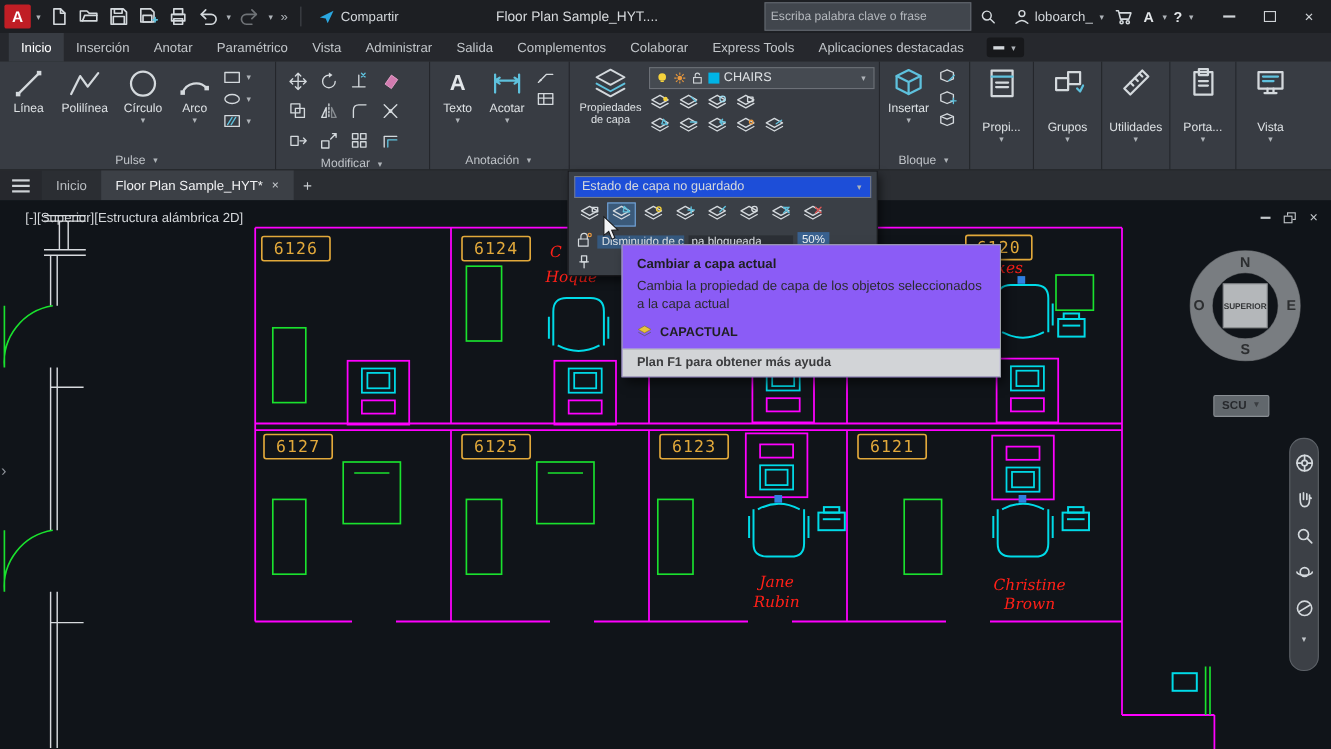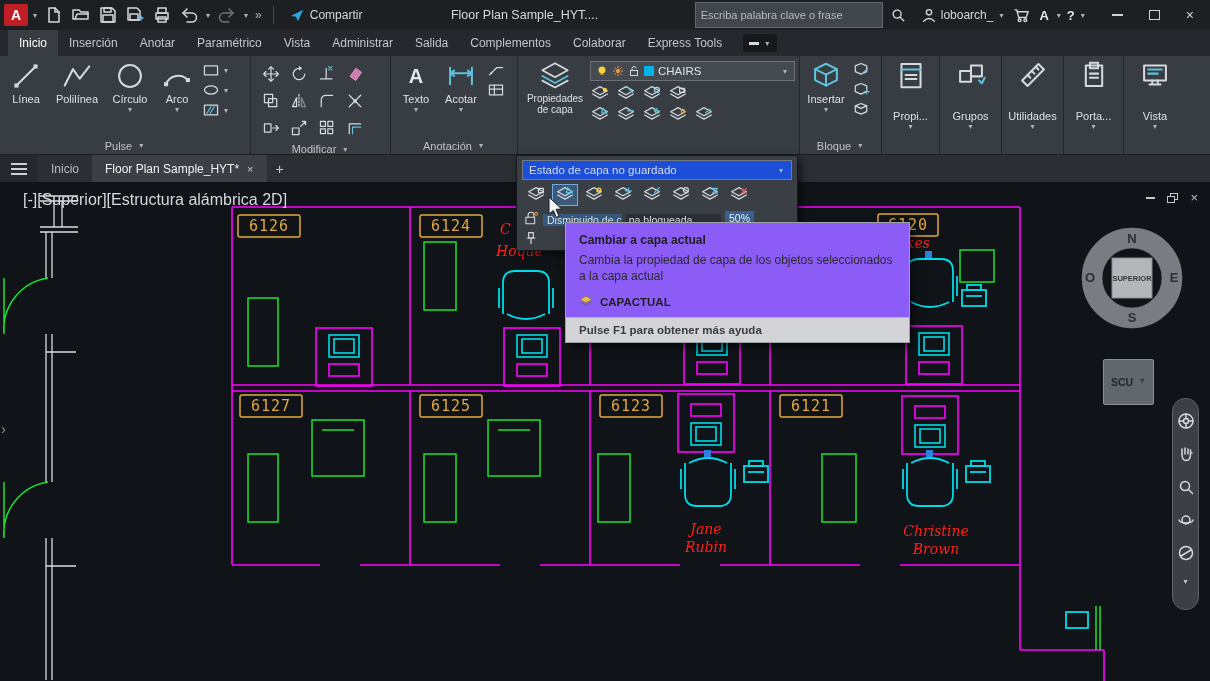--- a/index.html
+++ b/index.html
@@ -74,33 +74,33 @@
     display:flex; align-items:stretch; }
   .hamb { width:38px; display:flex; flex-direction:column; align-items:center; justify-content:center; background:#26282d; }
   .hbar { width:16px; height:2px; background:#cdd1d5; margin:1.5px 0; }
   .ftab { display:flex; align-items:center; gap:8px; padding:0 13px; color:#b9bdc1; font-size:12px; }
   .ftab.active { background:#3c4046; color:#f0f1f3; }
   .ftab .x { font-size:11px; color:#c7cbcf; }
   .plusbtn { display:flex; align-items:center; padding:0 9px; color:#c7cbcf; font-size:14px; }
 
   
   .canvas { position:absolute; top:182px; left:0; width:1210px; height:499px; background:#101419; overflow:hidden; }
-  .vplabel { position:absolute; left:8px; top:9px; color:#d5d8db; font-size:16px; z-index:5;padding-left:15px; }
+  .vplabel { position:absolute; left:8px; top:9px; color:#d5d8db; font-size:12px; z-index:5;padding-left:15px; }
   .vpbtns { position:absolute; right:12px; top:11px; display:flex; gap:12px; align-items:center; z-index:5; }
   .vpmin { width:9px; height:2px; background:#c3c7cb; }
   .vpres { position:relative; width:11px; height:10px; }
   .vpres i { position:absolute; border:1.2px solid #c3c7cb; width:8px; height:7px; display:block; }
   .vpres i:first-child { right:0; top:0; }
   .vpres i:last-child { left:0; bottom:0; background:#101419; }
   .vpclose { color:#c3c7cb; font-size:13px; line-height:10px; }
   .edgechev { position:absolute; left:1px; top:238px; color:#8e939a; font-size:15px; z-index:5; }
 
   .viewcube { position:absolute; left:1080px; top:44px; width:104px; height:104px; z-index:5; }
   .scu { position:absolute; left:1103px; top:177px; display:flex; align-items:flex-start; gap:5px;
-    background:rgba(112,117,123,.85); border:1px solid #8a8f94; border-radius:2px; padding:16px 7px;
+    background:rgba(112,117,123,.85); border:1px solid #8a8f94; border-radius:2px; padding:3px 7px;
     color:#26282c; font-size:10.5px; font-weight:bold; z-index:5; }
   .scu .dd { color:#3a3d41; }
   .navbar { position:absolute; left:1172px; top:216px; width:27px; height:212px;
     background:rgba(64,68,74,.92); border:1px solid #5c6167; border-radius:13px;
     display:flex; flex-direction:column; align-items:center; gap:15px; padding-top:13px; z-index:5; }
   .navbar .dd { font-size:8px; color:#c3c7cb; }
 
   svg.plan text { font-family:"DejaVu Sans Mono",monospace; }
   svg.plan .rn { font-size:15px; fill:#e2a93b; text-anchor:middle; letter-spacing:1px; }
   svg.plan .nm { font-family:"DejaVu Serif",serif; font-style:italic; font-size:14px; fill:#ff2018; }
@@ -241,20 +241,21 @@
     <div class="rtab active">Inicio</div>
     <div class="rtab">Inserción</div>
     <div class="rtab">Anotar</div>
     <div class="rtab">Paramétrico</div>
     <div class="rtab">Vista</div>
     <div class="rtab">Administrar</div>
     <div class="rtab">Salida</div>
     <div class="rtab">Complementos</div>
     <div class="rtab">Colaborar</div>
     <div class="rtab">Express Tools</div>
+    <div class="rtab">Aplicaciones destacadas</div>
     <div class="rtoggle">
       <span class="bar"></span>
       <span class="dd">▾</span>
     </div>
   </div>
 
   <div class="ribbon">
 
     <div class="panel" style="width:251px">
       <div class="pbody">
@@ -894,20 +895,20 @@
   <div class="tooltip">
     <div class="tt-title">Cambiar a capa actual</div>
     <div class="tt-body">Cambia la propiedad de capa de los objetos seleccionados a la capa actual</div>
     <div class="tt-cmd">
       <svg width="14" height="14" viewBox="0 0 22 22">
           <path d="M11 2 L20 7 L11 12 L2 7 Z" fill="#e8c33c" stroke="#8a7a2a"></path>
           <path d="M2 11 L11 16 L20 11" fill="none" stroke="#555"></path>
         </svg>
       <span>CAPACTUAL</span>
     </div>
-    <div class="tt-footer">Pulse F1 para obtener más ayuda</div>
+    <div class="tt-footer">Plan F1 para obtener más ayuda</div>
   </div>
 
   <svg class="cursor" width="18" height="24" viewBox="0 0 18 24">
     <path d="M1 1 L1 18 L5.4 14.4 L8.2 21.4 L11 20.2 L8.1 13.4 L13.6 13 Z" fill="#f2f3f5" stroke="#1b1c1e" stroke-width="1"></path>
   </svg>
 
 </div>
 
 </body></html>

